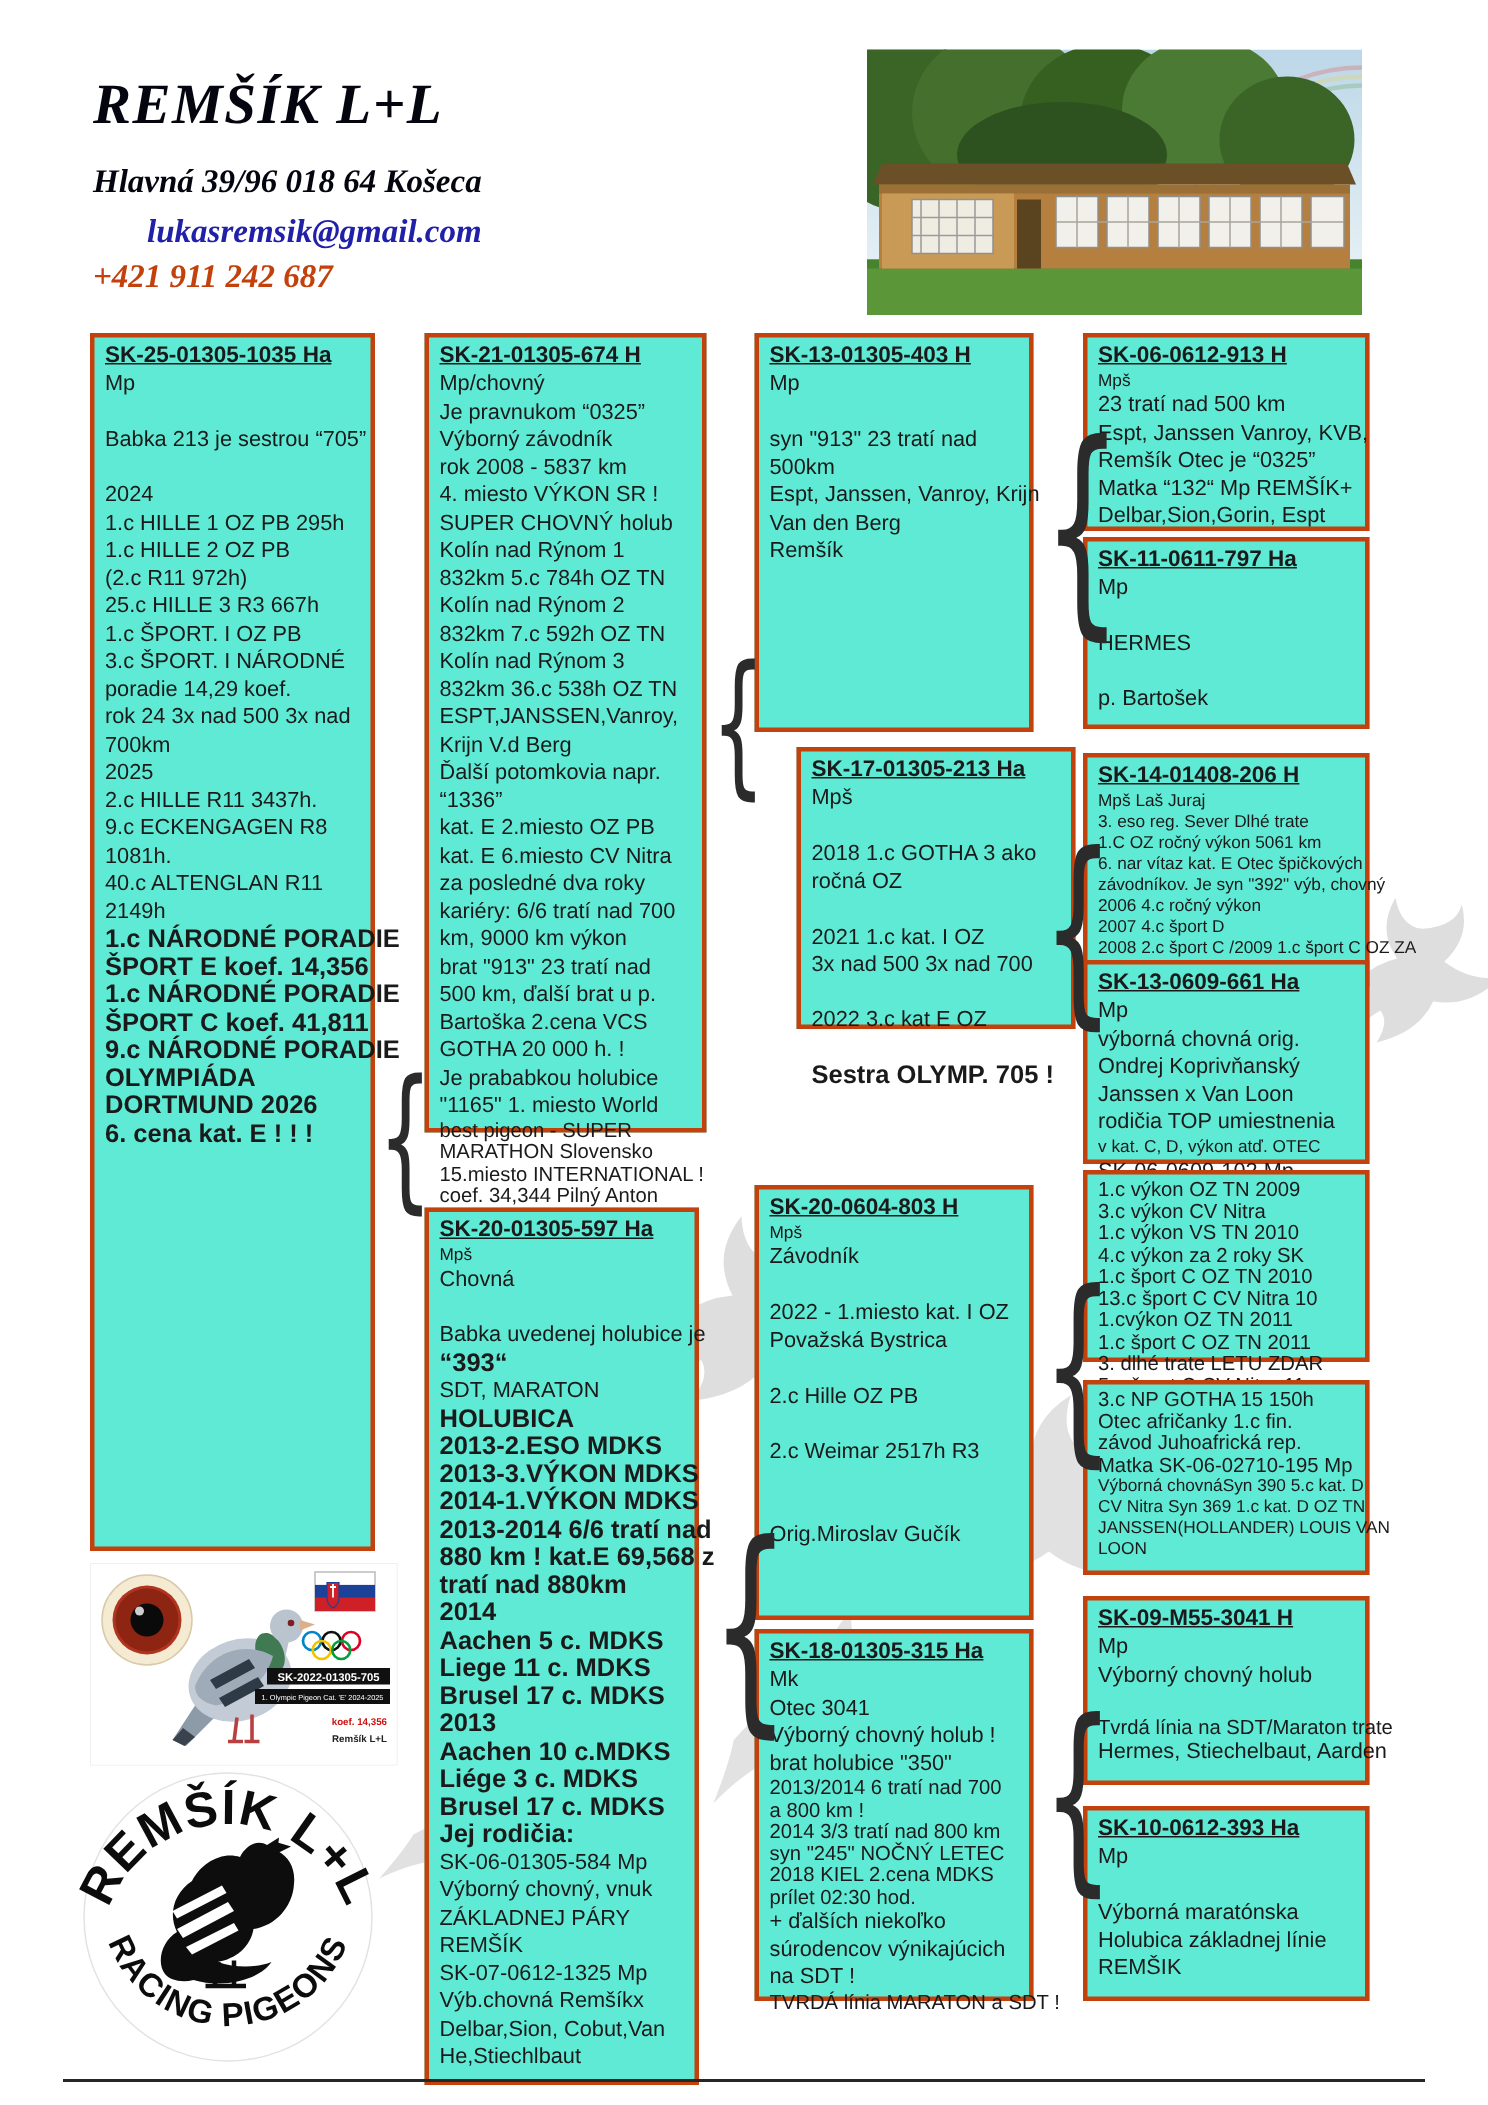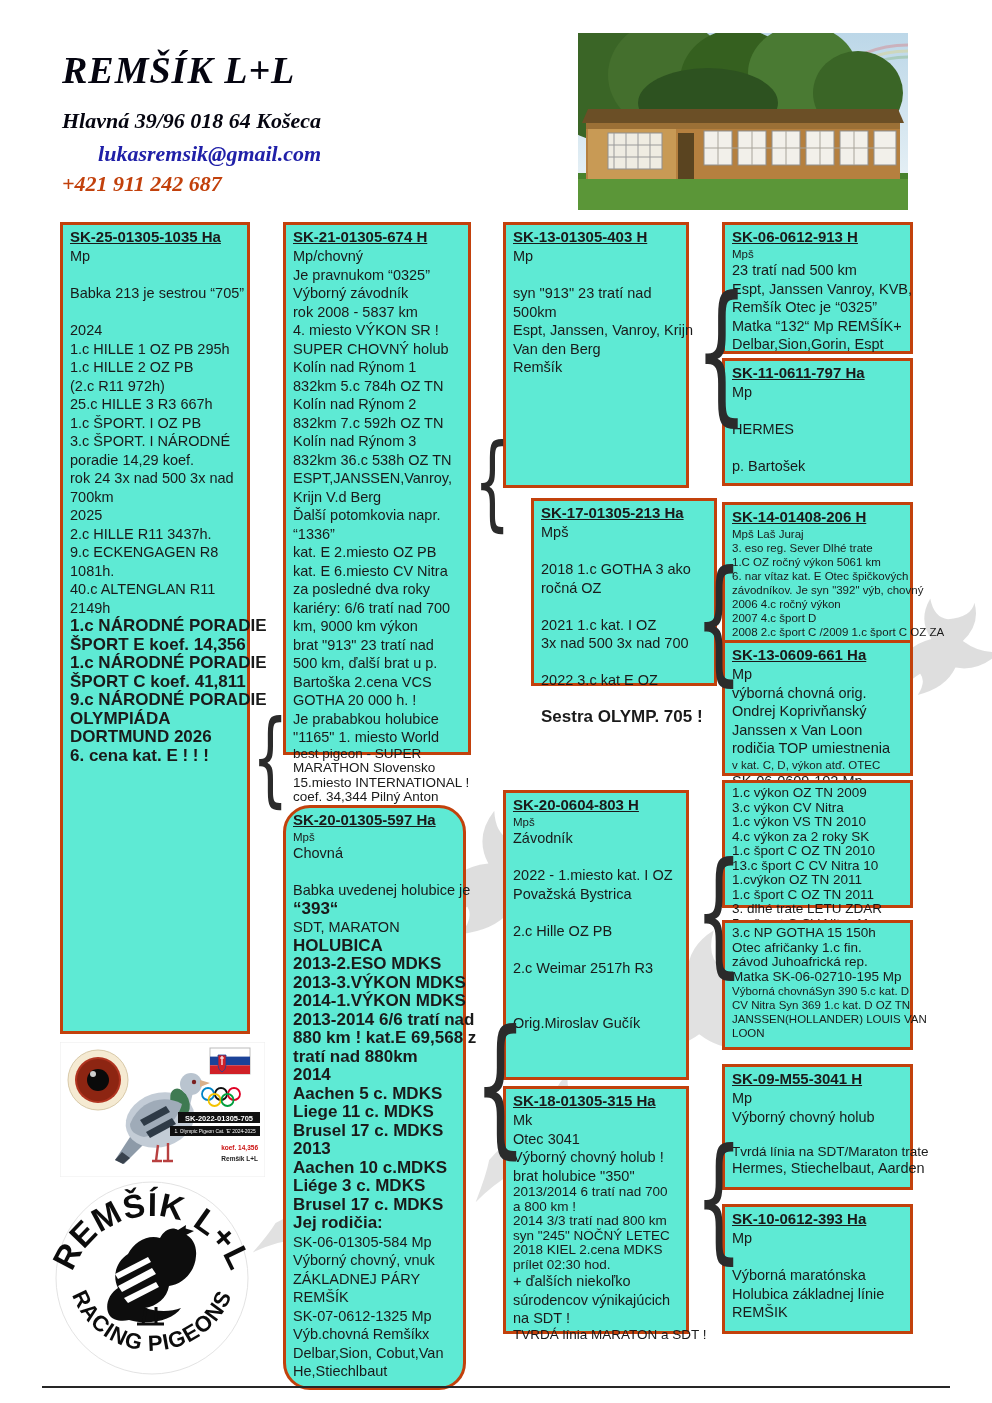--- a/index.html
+++ b/index.html
@@ -164,21 +164,21 @@
       <div class="bl">500 km, ďalší brat u p.</div>
       <div class="bl">Bartoška 2.cena VCS</div>
       <div class="bl">GOTHA 20 000 h. !</div>
       <div class="bl">Je prababkou holubice</div>
       <div class="bl">"1165" 1. miesto World</div>
       <div class="bl t">best pigeon - SUPER</div>
       <div class="bl t">MARATHON Slovensko</div>
       <div class="bl t">15.miesto INTERNATIONAL !</div>
       <div class="bl t">coef. 34,344 Pilný Anton</div>
     </div>
-  <div class="pbox" style="left:283px;top:805px;width:183px;height:585px;border-radius:27px;">
+  <div class="pbox" style="left:283px;top:805px;width:183px;height:585px;">
       <div class="bt">SK-20-01305-597 Ha</div>
       <div class="bl s">Mpš</div>
       <div class="bl">Chovná</div>
       <div class="bl">&nbsp;</div>
       <div class="bl">Babka uvedenej holubice je</div>
       <div class="bl b">“393“</div>
       <div class="bl">SDT, MARATON</div>
       <div class="bl b">HOLUBICA</div>
       <div class="bl b">2013-2.ESO MDKS</div>
       <div class="bl b">2013-3.VÝKON MDKS</div>

